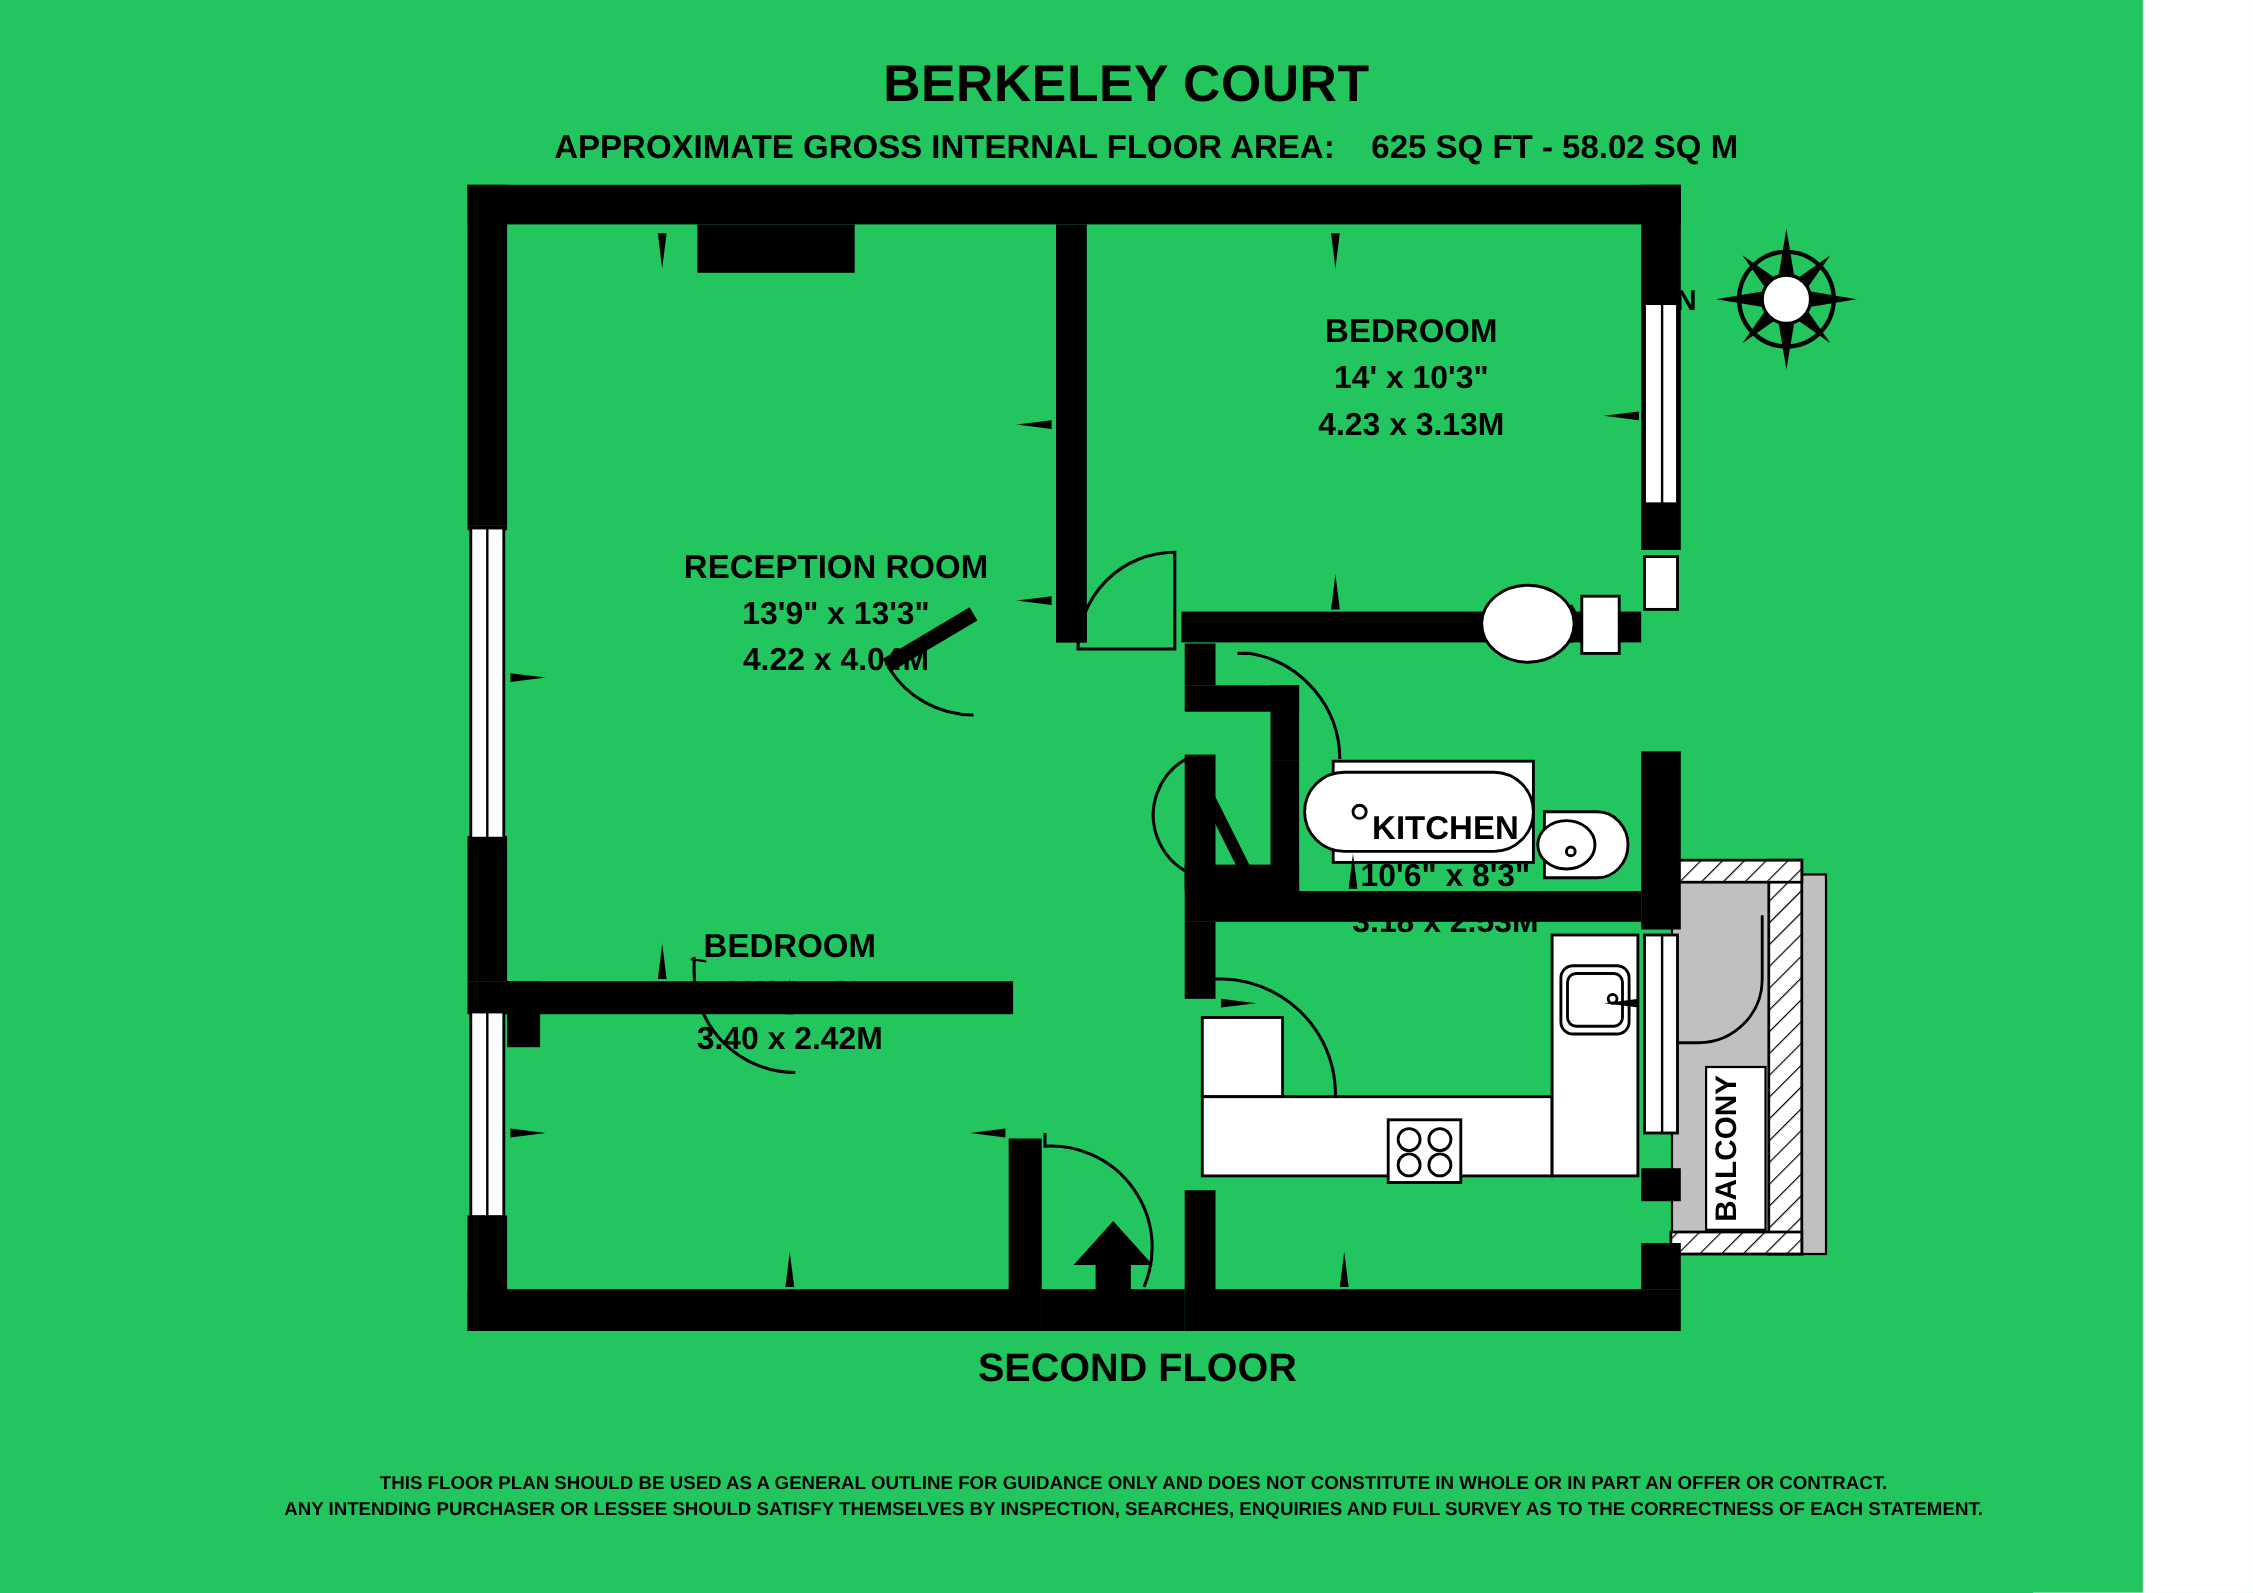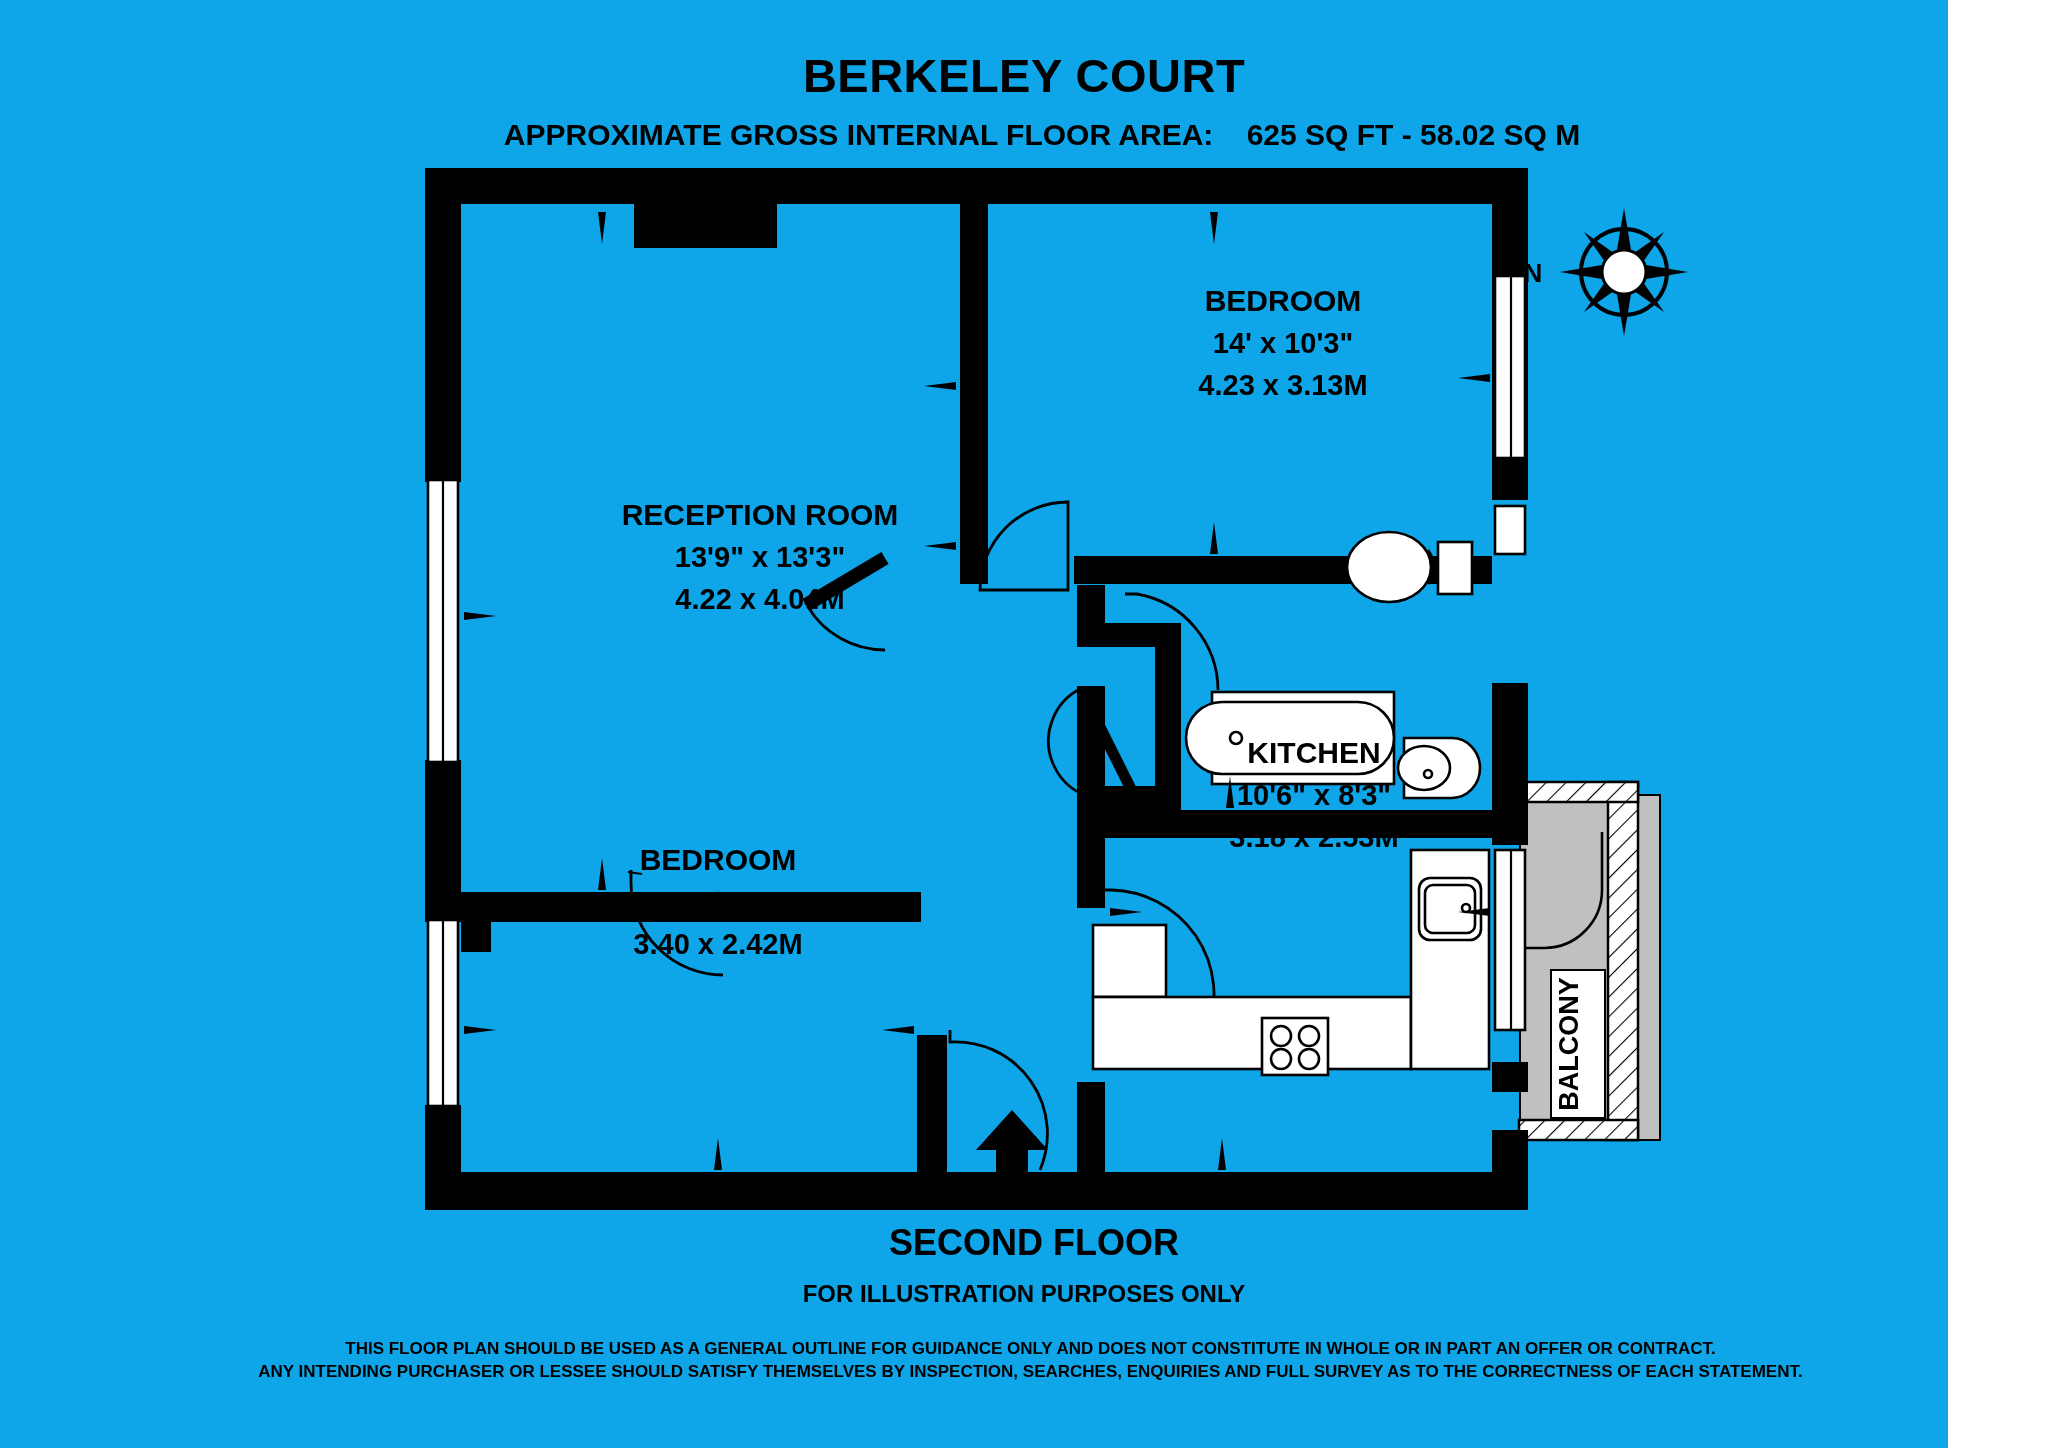--- a/index.html
+++ b/index.html
@@ -1,17 +1,17 @@
 <!DOCTYPE html>
 <html><head>
 <meta charset="utf-8">
 <style>
   html,body{margin:0;padding:0;background:#ffffff;}
   body{width:2048px;height:1448px;position:relative;font-family:"Liberation Sans",sans-serif;color:#000;}
-  #page{position:absolute;inset:0;width:1948px;height:1448px;overflow:hidden;background:#0ea5e9;}
+  #page{position:absolute;inset:0;width:1948px;height:1448px;overflow:hidden;background:#22c55e;}
 
   .hdr{position:absolute;left:0;width:2048px;text-align:center;}
   #title{top:48px;font-size:47px;font-weight:bold;letter-spacing:0.5px;}
   #area-line{top:118px;font-size:30px;font-weight:bold;}
   #area-line .lbl{font-weight:bold;margin-left:36px;}
   #area-line .val{font-weight:bold;}
 
   #plan-wrap{position:absolute;left:0;top:150px;width:2048px;height:1060px;}
   svg#plan{display:block;}
 
@@ -206,19 +206,18 @@
       <polygon points="1664,162 1627,136 1638,125" fill="#000"></polygon>
       <polygon points="1584,162 1610,125 1621,136" fill="#000"></polygon>
       <polygon points="1584,82 1621,108 1610,119" fill="#000"></polygon>
       <circle cx="1624" cy="122" r="22" fill="#fff" stroke="#000" stroke-width="3"></circle>
       <text class="nlabel" x="1533" y="132" text-anchor="middle">N</text>
     </g>
   </svg>
   </div>
 
   <div id="floor-name">SECOND FLOOR</div>
-  <div id="illus">FOR ILLUSTRATION PURPOSES ONLY</div>
   <div id="disclaimer">
     <div>THIS FLOOR PLAN SHOULD BE USED AS A GENERAL OUTLINE FOR GUIDANCE ONLY AND DOES NOT CONSTITUTE IN WHOLE OR IN PART AN OFFER OR CONTRACT.</div>
     <div>ANY INTENDING PURCHASER OR LESSEE SHOULD SATISFY THEMSELVES BY INSPECTION, SEARCHES, ENQUIRIES AND FULL SURVEY AS TO THE CORRECTNESS OF EACH STATEMENT.</div>
   </div>
 
 </div>
 
 </body></html>

